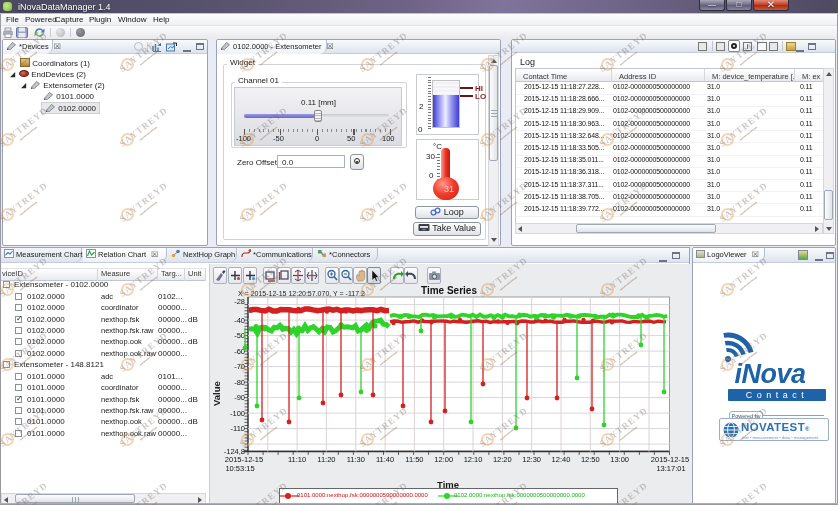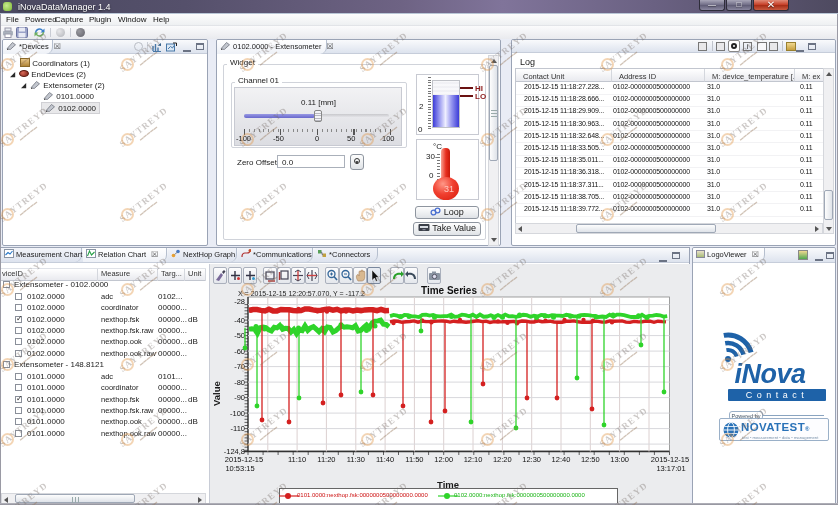--- a/index.html
+++ b/index.html
@@ -209,21 +209,21 @@
   <div class="abs" style="left:219px;top:3px;width:6px;height:6px;border:2px solid #222;border-radius:50%"></div>
   <div class="abs" style="left:231px;top:2px;width:9px;height:9px;border:1px solid #777;font-size:7px;text-align:center;line-height:8px">i</div>
   <div class="abs" style="left:245px;top:2px;width:10px;height:9px;border:1px solid #777;background:#f8f8fa"></div>
   <div class="abs" style="left:257px;top:2px;width:9px;height:9px;border:1px solid #777;background:#e8e8ea"></div>
   <div class="abs" style="left:270px;top:1px;width:1px;height:10px;background:#c0c4cc"></div>
   <div class="abs" style="left:274px;top:2px;width:10px;height:9px;background:linear-gradient(#f0d890,#c8a040);border:1px solid #998030"></div>
   <div class="minico" style="left:284px;top:5px"></div>
   <div class="maxico" style="left:296px;top:3px"></div>
 
   <div class="abs" style="left:3px;top:28px;width:319px;height:166px;border:1px solid #c2c6cf;overflow:hidden" id="logtable">
-    <div class="lth" style="left:0;top:0;width:96px;height:13px">Contact Unit</div>
+    <div class="lth" style="left:0;top:0;width:96px;height:13px">Contact Time</div>
     <div class="lth" style="left:96px;top:0;width:93px;height:13px">Address ID</div>
     <div class="lth" style="left:189px;top:0;width:90px;height:13px">M: device_temperature [...</div>
     <div class="lth" style="left:279px;top:0;width:40px;height:13px">M: ex <span style="float:right;margin-right:2px;color:#666">▲</span></div>
     <div id="logrows">
         <div class="ltr" style="left:8px;top:14.0px">2015-12-15 11:18:27.228...</div>
         <div class="ltr" style="left:97px;top:14.0px">0102-0000000500000000</div>
         <div class="ltr" style="left:191px;top:14.0px">31.0</div>
         <div class="ltr" style="left:284px;top:14.0px">0.11</div>
         <div style="position:absolute;left:0;top:24.6px;width:319px;height:1px;background:#f2f2f4"></div>
         <div class="ltr" style="left:8px;top:26.2px">2015-12-15 11:18:28.666...</div>

